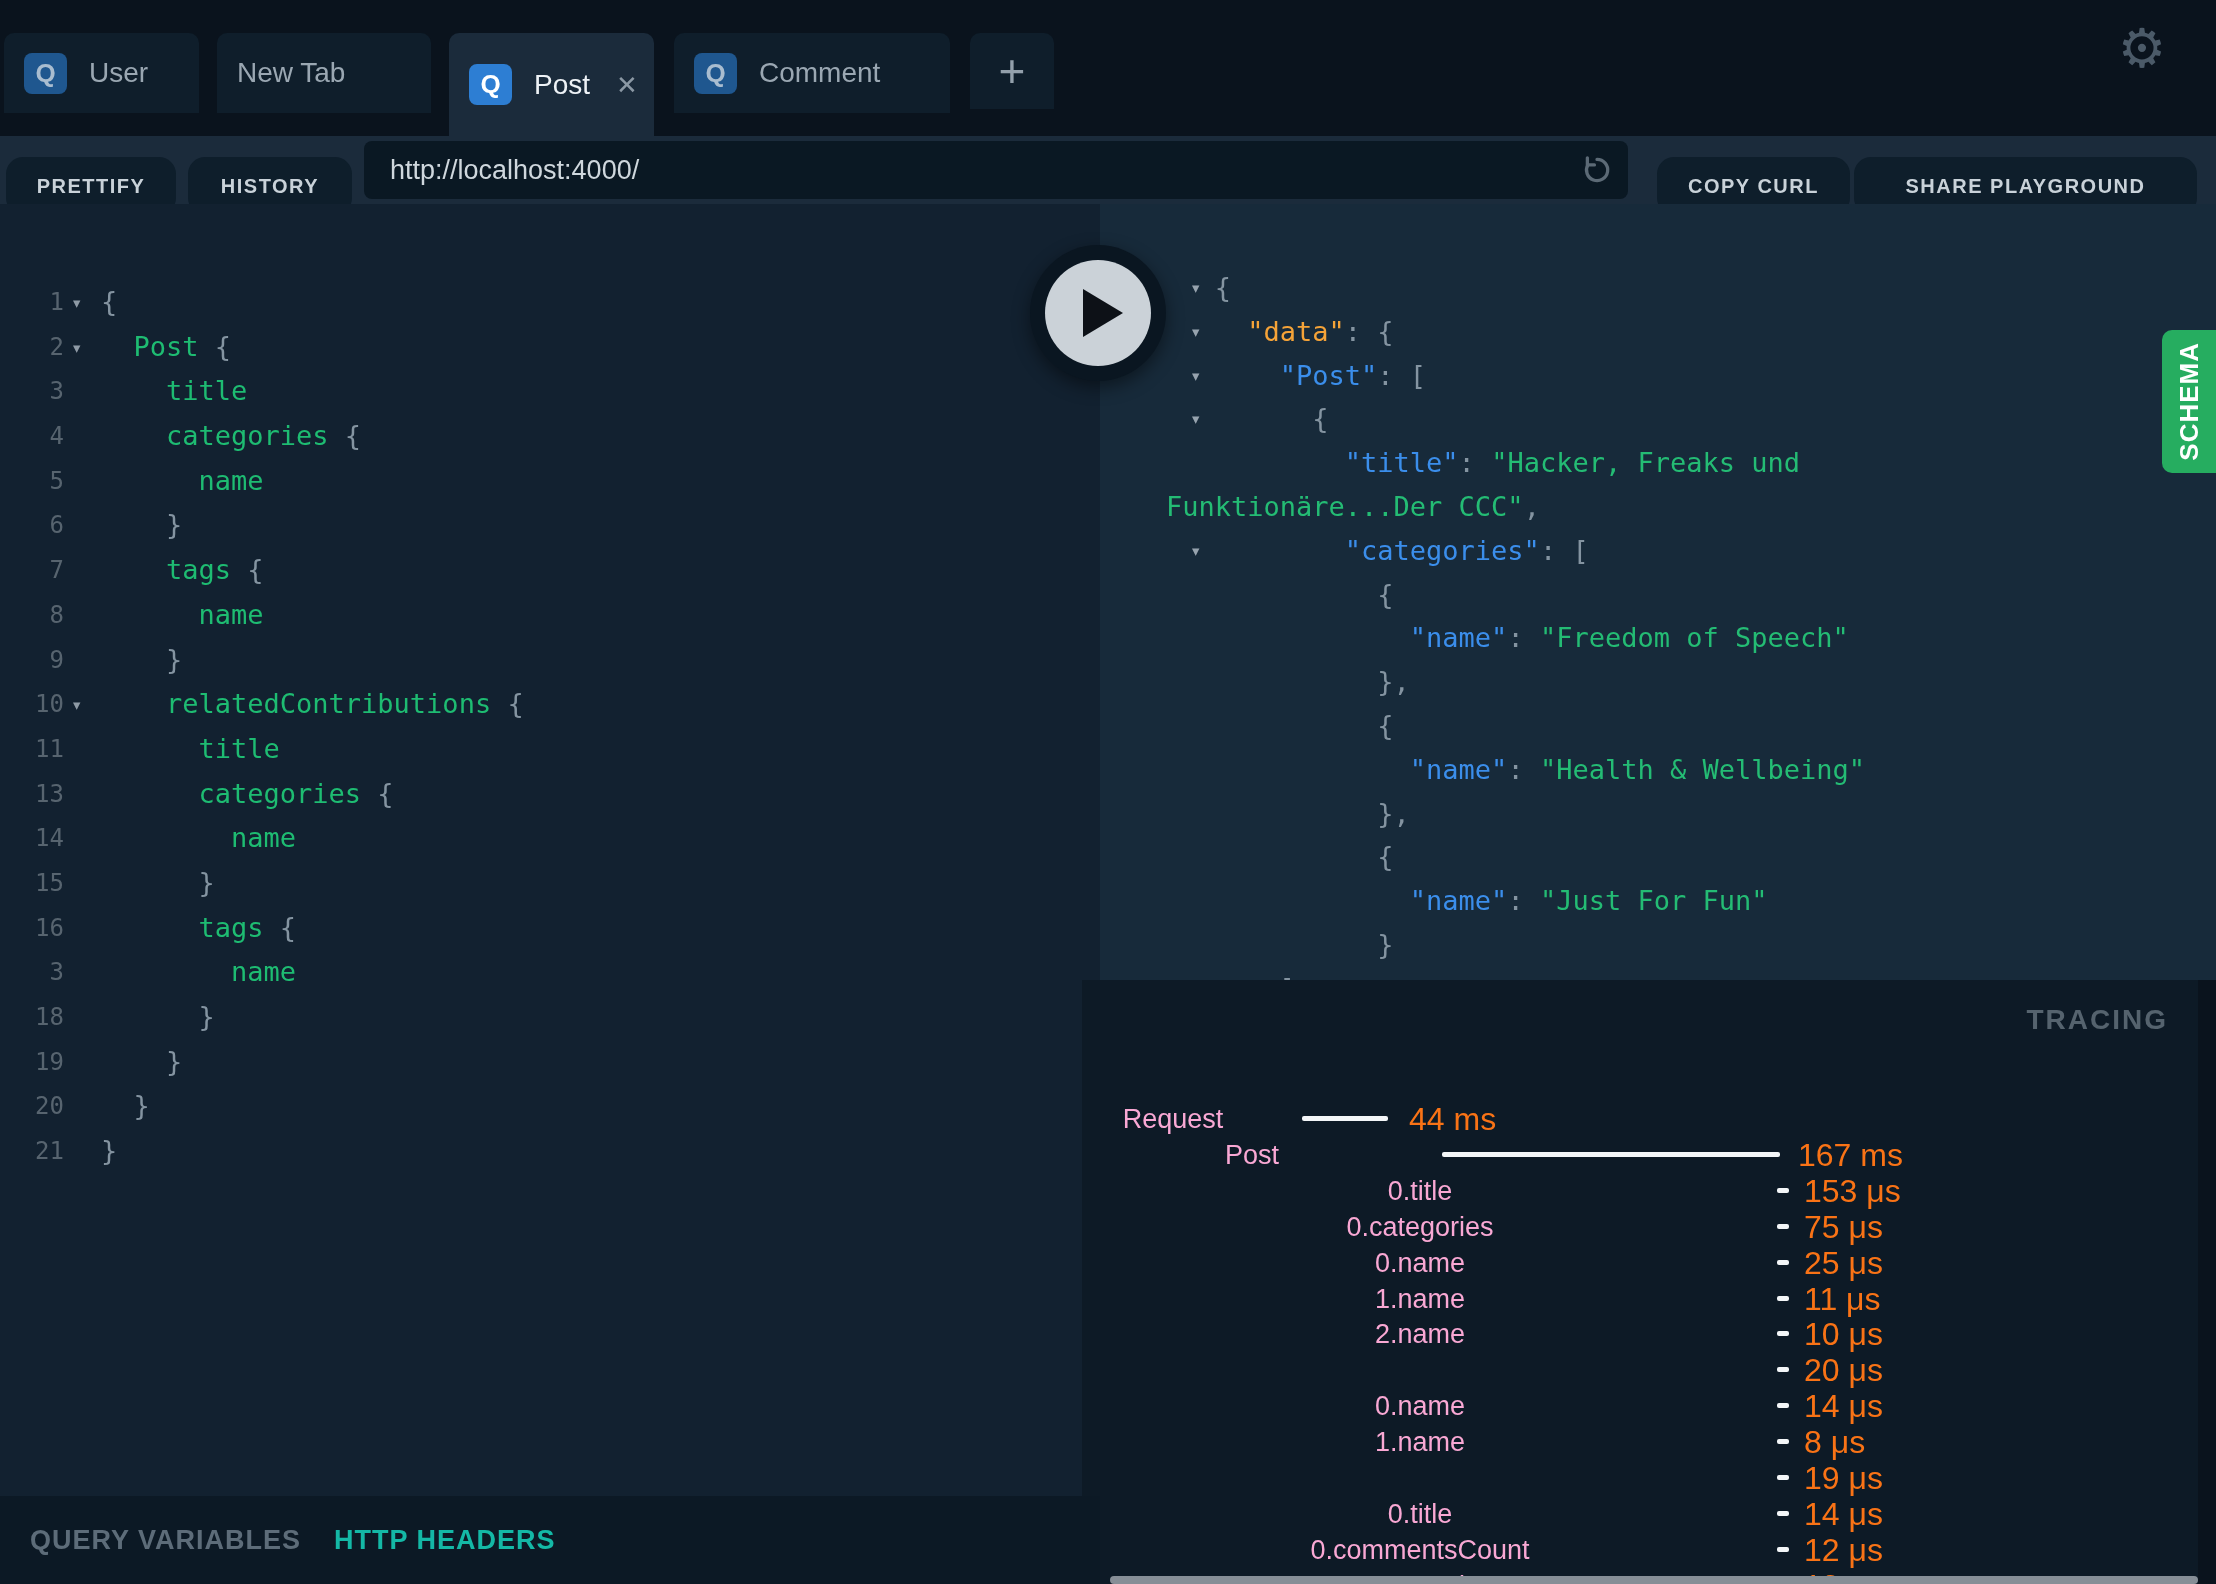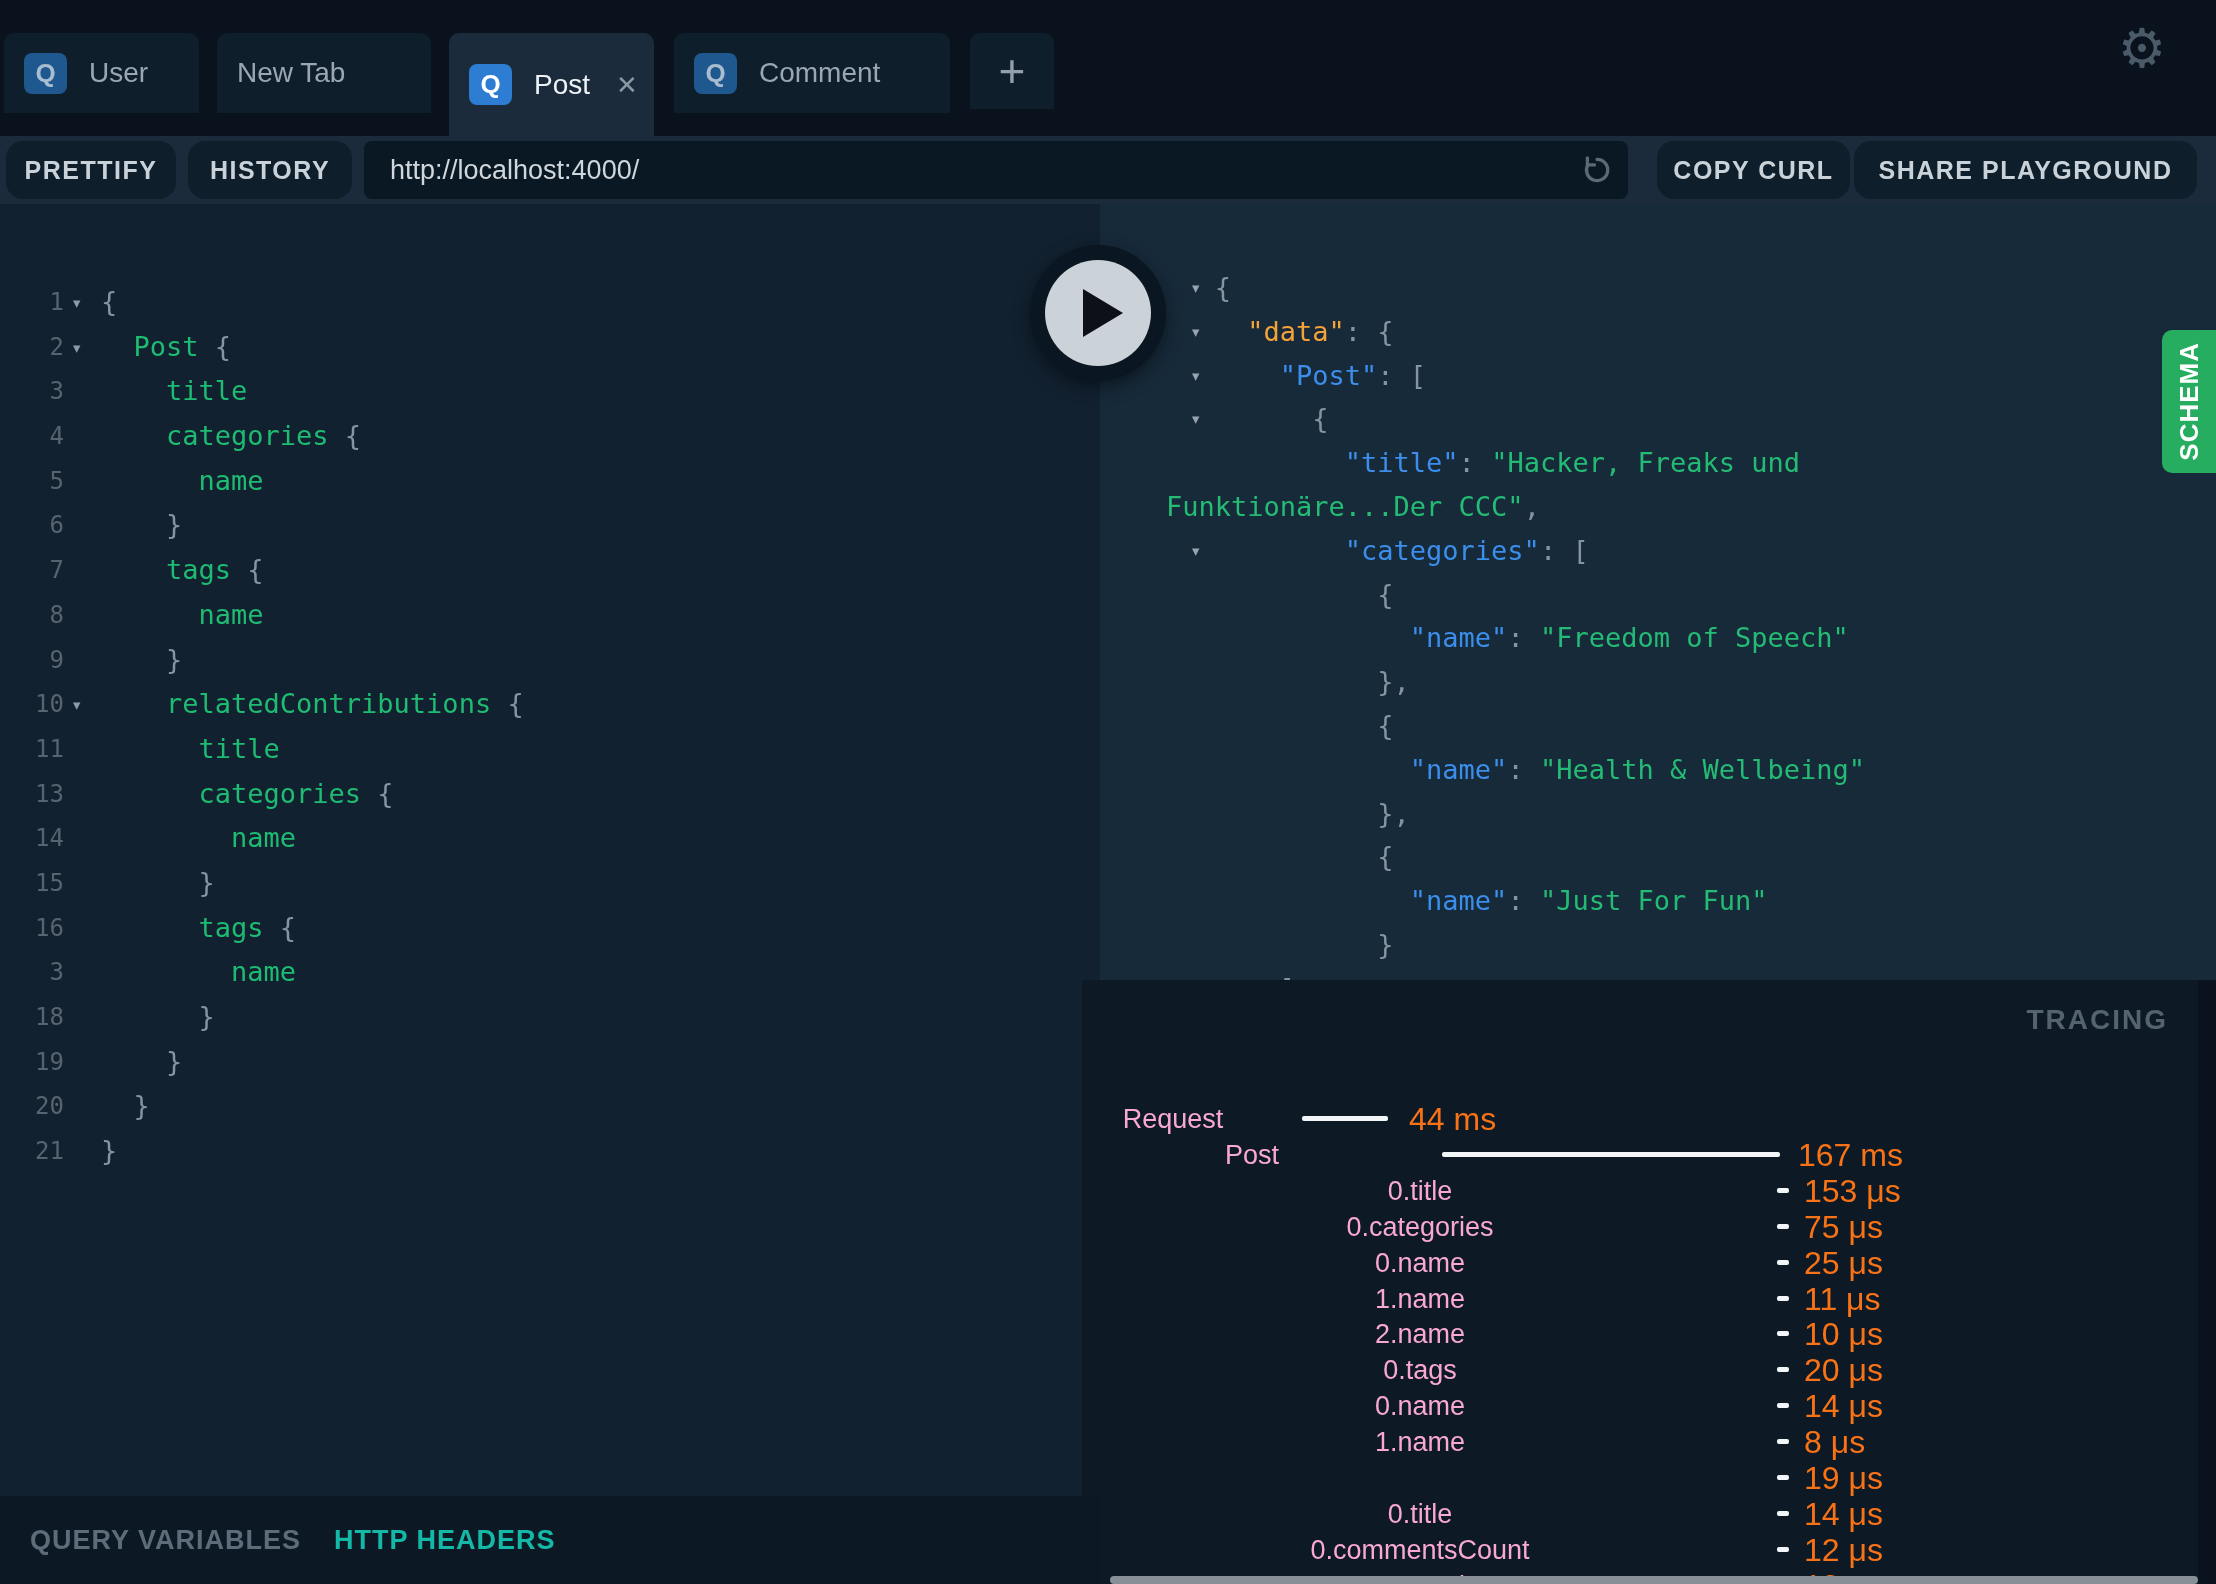--- a/index.html
+++ b/index.html
@@ -20,22 +20,22 @@
   .tab .tlabel{font-size:28px;color:#9aa7b2;font-weight:500;}
   .tab.active .tlabel{color:#eef2f6;}
   .tab .close{margin-left:26px;color:#8b98a4;font-size:26px;line-height:26px;}
   #plus-tab{position:absolute;left:970px;top:33px;width:84px;height:76px;background:#0f1e2b;
        border-radius:10px 10px 0 0;display:flex;align-items:center;justify-content:center;
        color:#93a0ab;font-size:46px;font-weight:300;cursor:pointer;}
   #gear{position:absolute;right:44px;top:18px;width:60px;height:60px;display:flex;align-items:center;
        justify-content:center;color:#4b5a68;font-size:54px;cursor:pointer;font-family:"DejaVu Sans",sans-serif;}
   
   #toolbar{position:absolute;left:0;top:136px;width:2216px;height:68px;background:#1b2b3b;}
-  .tbtn{position:absolute;top:5px;height:58px;background:#0e1e2b;border-radius:17px;
-        display:flex;align-items:center;justify-content:center;color:#c9d2d9;font-size:25px;
+  .tbtn{position:absolute;top:21px;height:58px;background:#0e1e2b;border-radius:17px;
+        display:flex;align-items:center;justify-content:center;color:#c9d2d9;font-size:20px;
         font-weight:600;letter-spacing:1.5px;cursor:pointer;box-sizing:border-box;}
   #btn-prettify{left:6px;width:170px;}
   #btn-history{left:188px;width:164px;}
   #url-box{position:absolute;left:364px;top:5px;width:1264px;height:58px;background:#0a1823;
         border-radius:8px;display:flex;align-items:center;box-sizing:border-box;padding-left:26px;cursor:text;}
   #url-text{font-size:27px;color:#cfd7dd;}
   #reload-ic{position:absolute;right:14px;top:12px;width:34px;height:34px;cursor:pointer;}
   #btn-copycurl{left:1657px;width:193px;}
   #btn-share{left:1854px;width:343px;}
   
@@ -289,21 +289,20 @@
         <span class="lab" style="left: 0px; width: 676px;">1.name</span>
         <span class="bar" style="left: 695px; width: 12px;"></span>
         <span class="val" style="left: 722px;">11 μs</span>
       </div>
       <div class="trow" style="top: 336.4px;">
         <span class="lab" style="left: 0px; width: 676px;">2.name</span>
         <span class="bar" style="left: 695px; width: 12px;"></span>
         <span class="val" style="left: 722px;">10 μs</span>
       </div>
       <div class="trow" style="top: 372.3px;">
-        <span class="lab" style="left: 0px; width: 676px;">0.tags</span>
         <span class="bar" style="left: 695px; width: 12px;"></span>
         <span class="val" style="left: 722px;">20 μs</span>
       </div>
       <div class="trow" style="top: 408.2px;">
         <span class="lab" style="left: 0px; width: 676px;">0.name</span>
         <span class="bar" style="left: 695px; width: 12px;"></span>
         <span class="val" style="left: 722px;">14 μs</span>
       </div>
       <div class="trow" style="top: 444.1px;">
         <span class="lab" style="left: 0px; width: 676px;">1.name</span>

